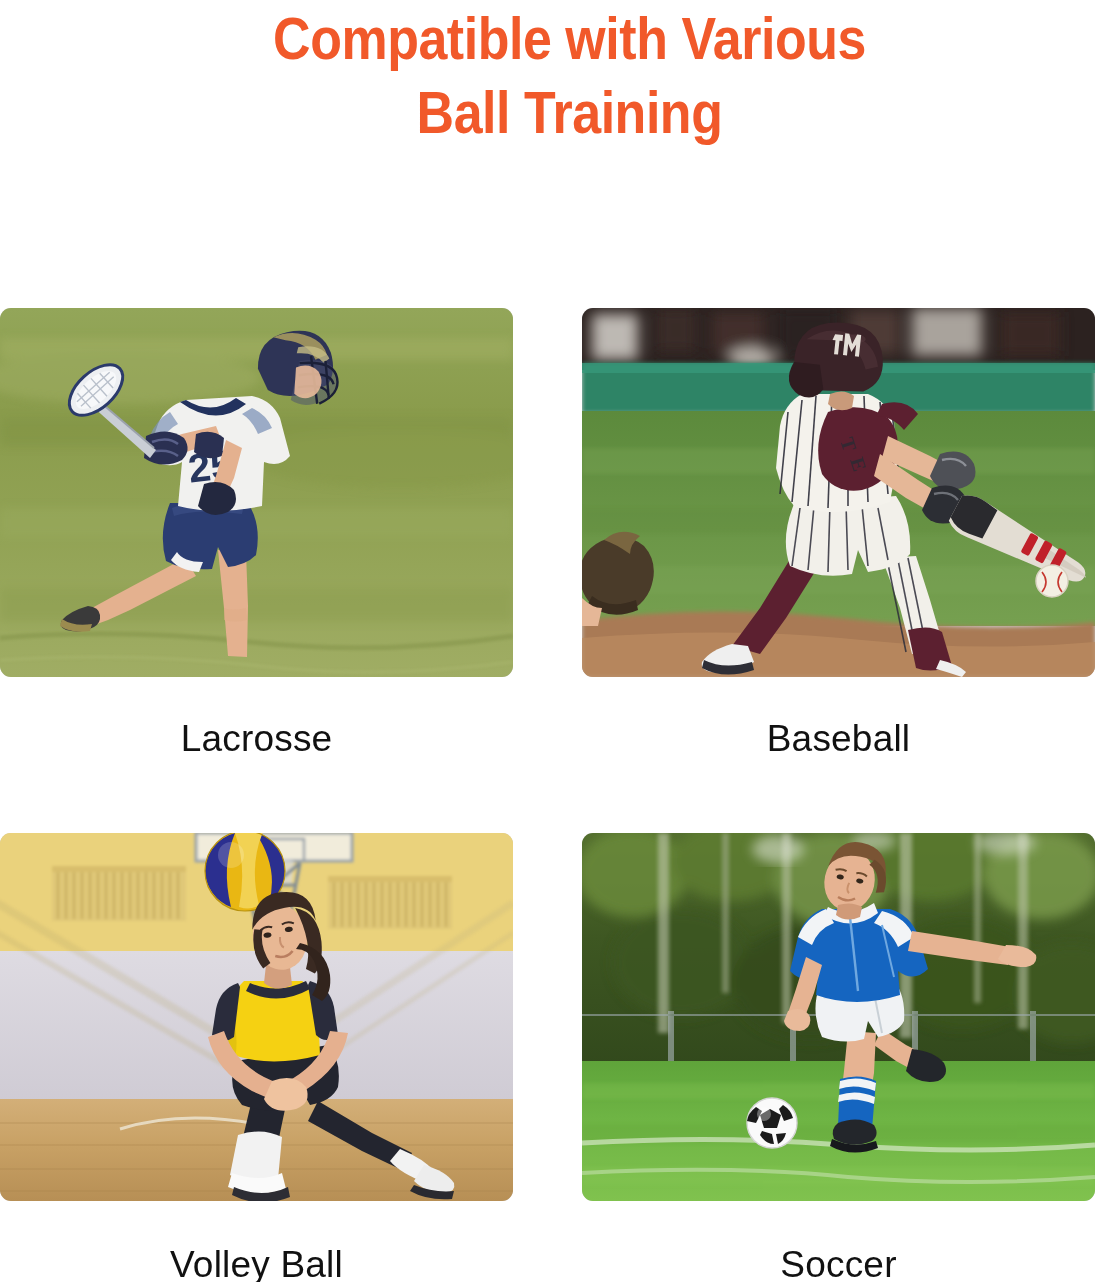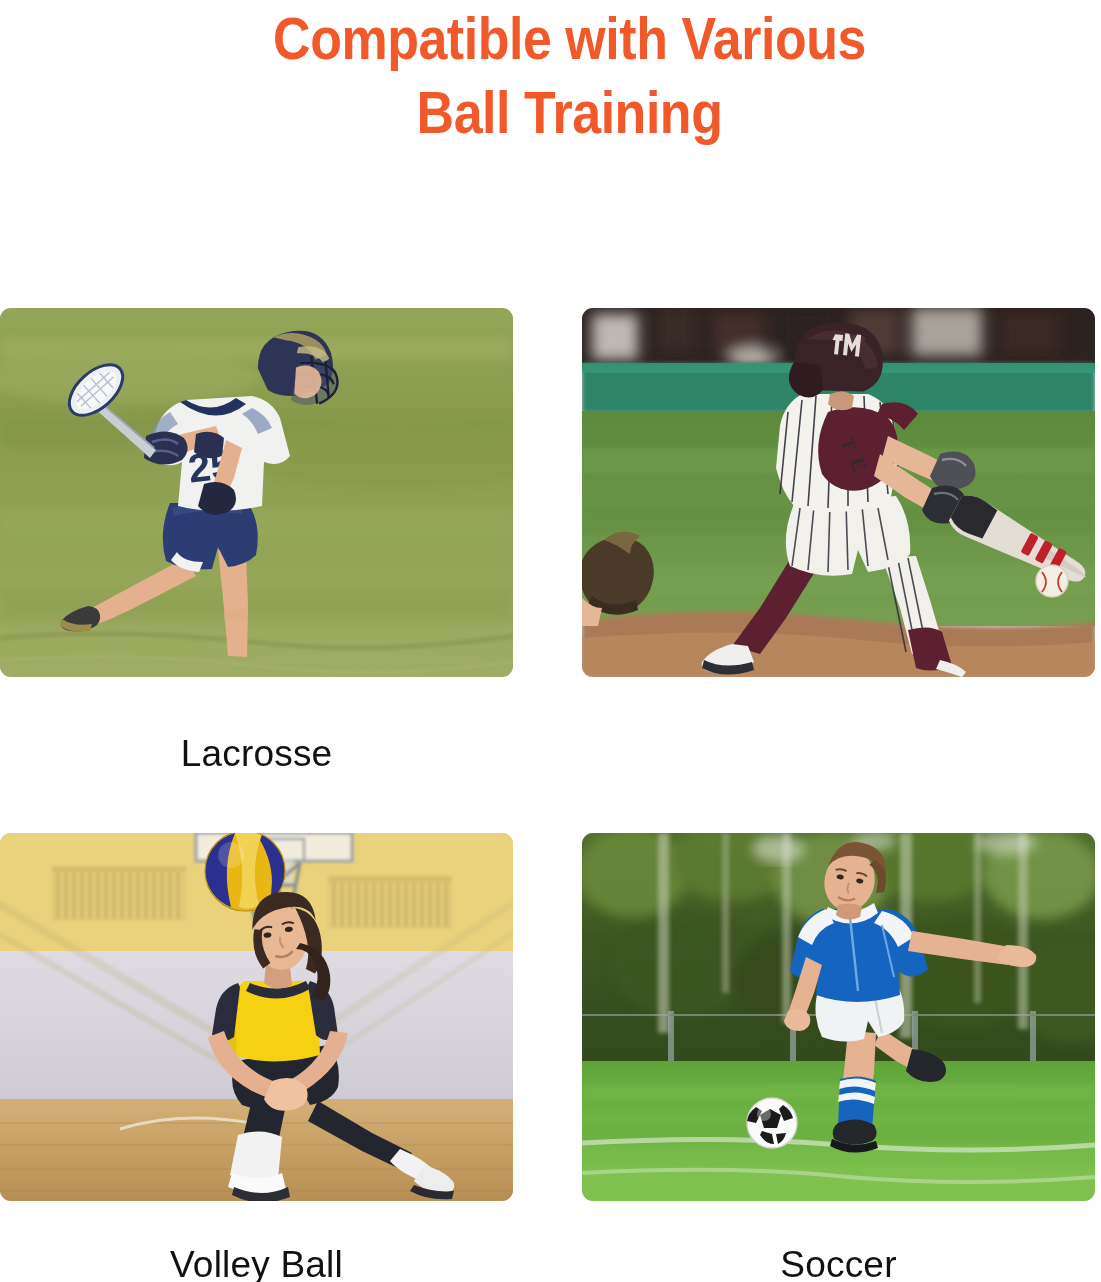--- a/index.html
+++ b/index.html
@@ -70,21 +70,21 @@
   .photo svg { display: block; width: 100%; height: 100%; }
 
   .caption {
     width: 513px;
     text-align: center;
     color: #111111;
     font-family: "Liberation Sans", sans-serif;
     font-size: 37px;
     line-height: 44px;
     font-weight: normal;
-    margin-top: 55px;
+    margin-top: 40px;
     letter-spacing: 0.2px;
   }
   .caption.row2 { margin-top: 42px; }
 </style>
 </head>
 <body>
 
 <div class="title-block">
   <span class="title-line">Compatible with Various</span>
   <span class="title-line">Ball Training</span>
@@ -328,20 +328,21 @@
 
             <g>
               <circle cx="470" cy="273" r="16" fill="#F3EFE3"></circle>
               <circle cx="470" cy="273" r="16" fill="none" stroke="#D9D2C2" stroke-width="1.5"></circle>
               <path d="M460 264 q8 10 0 20" stroke="#C5382F" stroke-width="1.6" fill="none"></path>
               <path d="M480 264 q-8 10 0 20" stroke="#C5382F" stroke-width="1.6" fill="none"></path>
             </g>
           </g>
         </svg>
       </div>
+      <div class="caption">Baseball</div>
     </div>
   </div>
 
   <div class="row row-2">
 
     <div class="cell cell-left">
       <div class="photo h2">
         <svg viewBox="0 0 513 368" preserveAspectRatio="none">
           <defs>
             <filter id="vbBlur">

